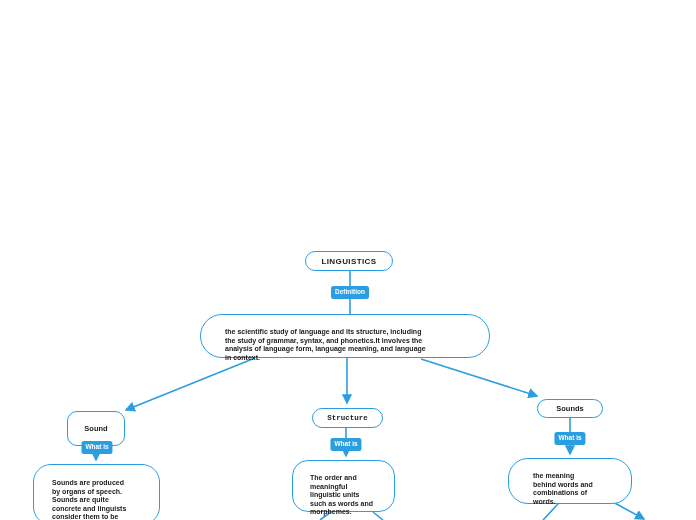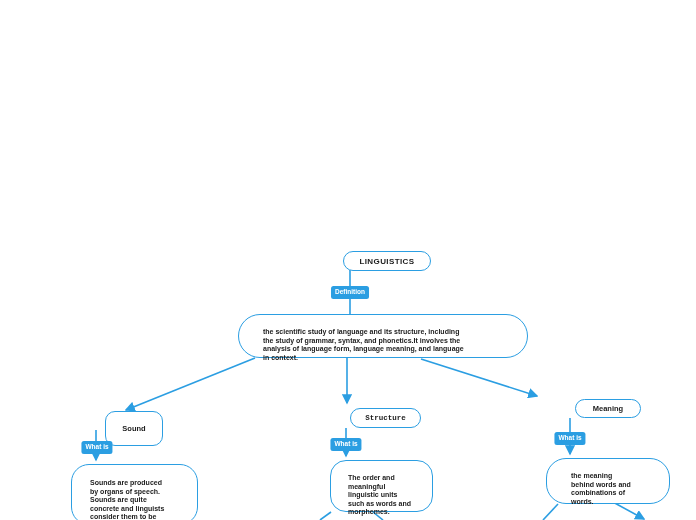--- a/index.html
+++ b/index.html
@@ -18,21 +18,20 @@
     position: absolute; left: 0; top: 0;
     width: 696px; height: 520px;
     pointer-events: none;
   }
   .node {
     position: absolute;
     background: #ffffff;
     border: 1.5px solid #2b9ee2;
     color: #1b1b1b;
     font-weight: bold;
-    margin-left: 38px;
   }
   .title-node {
     display: flex; align-items: center; justify-content: center;
     font-size: 7.5px;
     border-radius: 10px;
     z-index: 2;
   }
   .root-node {
     font-size: 8px;
     letter-spacing: 0.4px;
@@ -121,21 +120,21 @@
   </div>
   <div class="node text-node" style="left:292px; top:460px; width:103px; height:52px; border-radius:16px; padding:5px 4px 0 17px;">
     <span>The order and
 meaningful
 linguistic units
 such as words and
 morphemes.</span>
   </div>
 
   <div class="node title-node" style="left:537px; top:399px; width:66px; height:19px;">
-    <span>Meaning</span>
+    <span>Sounds</span>
   </div>
   <div class="edge-label" style="left:570px; top:432px;">
     <span>What is</span>
   </div>
   <div class="node text-node" style="left:508px; top:458px; width:124px; height:46px; border-radius:20px; padding:5px 4px 0 24px;">
     <span>the meaning
 behind words and
 combinations of
 words.</span>
   </div>

